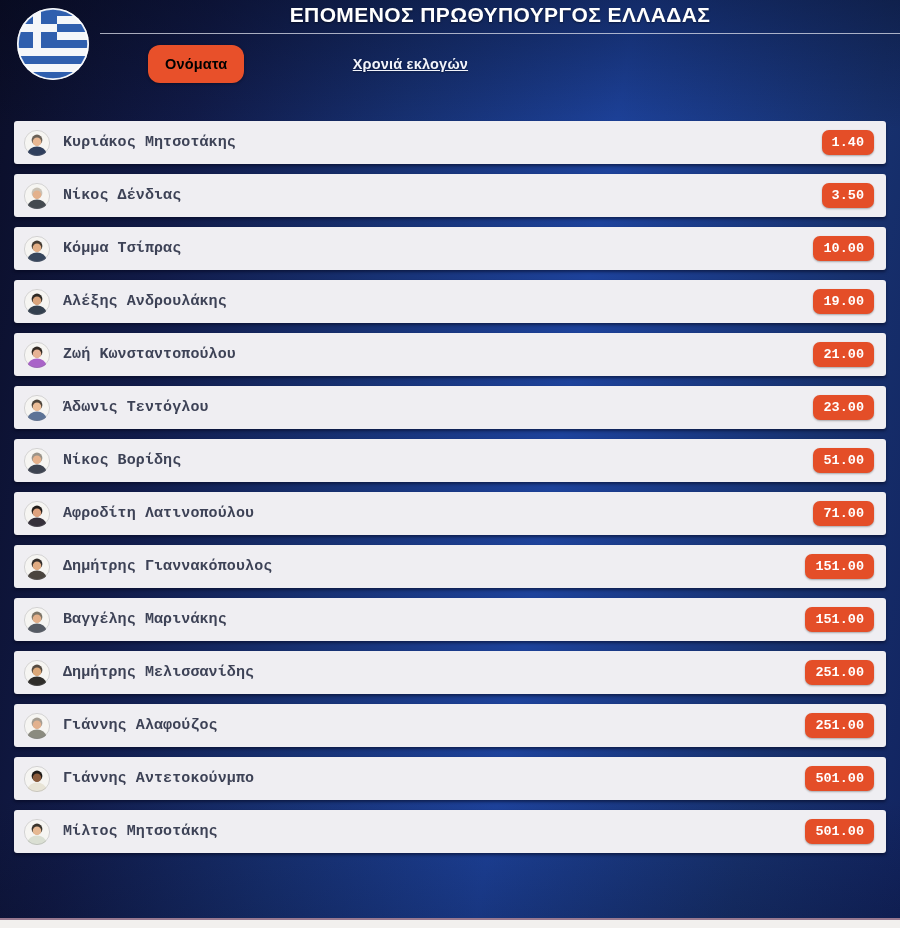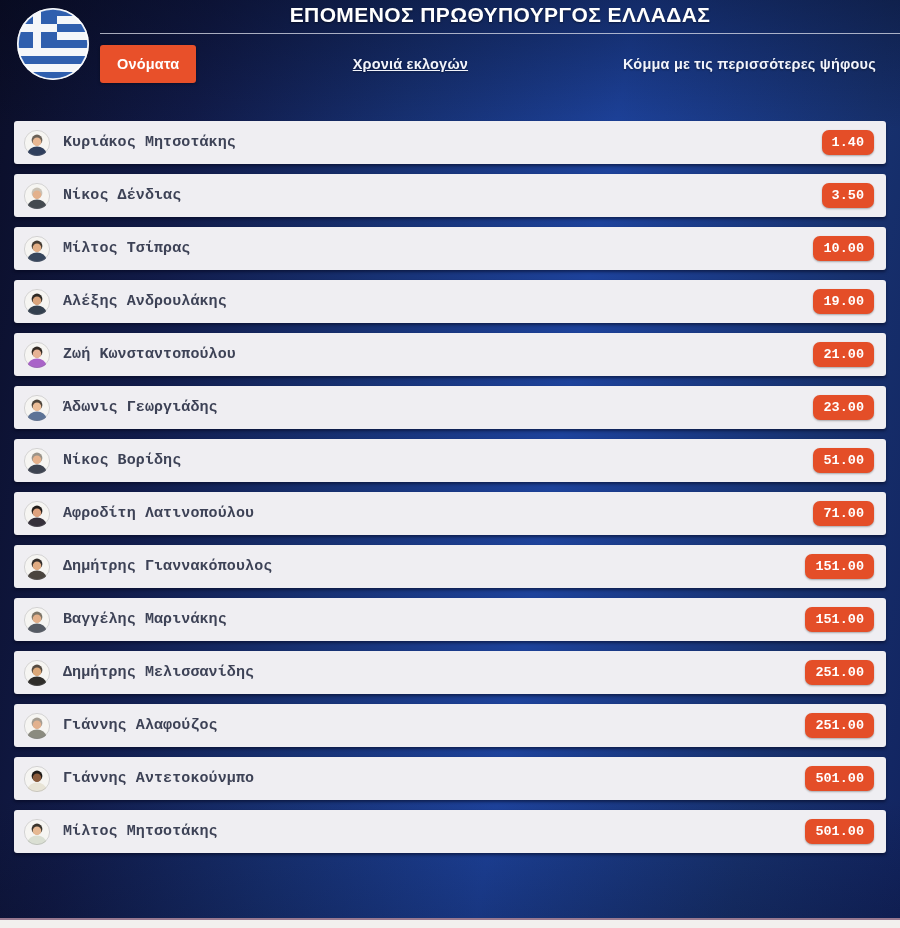--- a/index.html
+++ b/index.html
@@ -31,24 +31,24 @@
     position:relative;
     margin:6px 24px 0 100px; height:48px;
     display:flex; align-items:center; justify-content:space-between;
   }
   .tab {
     color:#f2f4fb; font-size:14.5px; font-weight:600; letter-spacing:.2px;
     cursor:pointer; white-space:nowrap;
     text-shadow:0 1px 2px rgba(0,0,0,.4);
   }
   .tab.active {
-    background:#e8502a; color:#ffffff;
-    padding:11px 17px; border-radius:3px;
+    background:#e8502a; color:#000000;
+    padding:11px 17px; border-radius:12px;
     box-shadow:0 1px 3px rgba(0,0,0,.35);
-    text-shadow:none; font-weight:600;
+    text-shadow:none; font-weight:600;margin-left:48px;
   }
   .tab.middle {
     position:absolute; left:40%; transform:translateX(-50%);text-decoration:underline;
   }
 
   
   .list { margin-top:33px; padding:0 14px; }
   .card {
     height:43px; margin-bottom:10px;
     background:#efeef2; border-radius:3px;
@@ -117,21 +117,20 @@
     </g>
     <circle cx="36" cy="36" r="35" fill="none" stroke="rgba(255,255,255,.85)" stroke-width="1.6"></circle>
   </svg>
 
   <div class="title">ΕΠΟΜΕΝΟΣ ΠΡΩΘΥΠΟΥΡΓΟΣ ΕΛΛΑΔΑΣ</div>
   <div class="rule"></div>
 
   <div class="tabs">
     <div class="tab active">Ονόματα</div>
     <div class="tab middle">Χρονιά εκλογών</div>
-    <div class="tab">Κόμμα με τις περισσότερες ψήφους</div>
   </div>
 </div>
 
 <div class="list">
   <div class="card">
     <span class="avatar">
       <svg viewBox="0 0 26 26">
         <g clip-path="url(#av-clip)">
           <rect x="0" y="0" width="26" height="26" fill="#f6f5f2"></rect>
           <circle cx="13" cy="10" r="5.4" fill="#6b6258"></circle>
@@ -168,21 +167,21 @@
       <svg viewBox="0 0 26 26">
         <g clip-path="url(#av-clip)">
           <rect x="0" y="0" width="26" height="26" fill="#f6f5f2"></rect>
           <circle cx="13" cy="10" r="5.4" fill="#453c33"></circle>
           <circle cx="13" cy="11.8" r="4.3" fill="#e2ae85"></circle>
           <ellipse cx="13" cy="23" rx="9" ry="6.5" fill="#37465c"></ellipse>
         </g>
         <circle cx="13" cy="13" r="12.6" fill="none" stroke="rgba(120,120,130,.35)" stroke-width="0.8"></circle>
       </svg>
     </span>
-    <span class="name">Μίλτος Τσίπρας</span>
+    <span class="name">Κόμμα Τσίπρας</span>
     <span class="spacer"></span>
     <span class="odds">10.00</span>
   </div>
 
   <div class="card">
     <span class="avatar">
       <svg viewBox="0 0 26 26">
         <g clip-path="url(#av-clip)">
           <rect x="0" y="0" width="26" height="26" fill="#f6f5f2"></rect>
           <circle cx="13" cy="10" r="5.4" fill="#2e2a25"></circle>
@@ -219,21 +218,21 @@
       <svg viewBox="0 0 26 26">
         <g clip-path="url(#av-clip)">
           <rect x="0" y="0" width="26" height="26" fill="#f6f5f2"></rect>
           <circle cx="13" cy="10" r="5.4" fill="#4e453b"></circle>
           <circle cx="13" cy="11.8" r="4.3" fill="#ecbd97"></circle>
           <ellipse cx="13" cy="23" rx="9" ry="6.5" fill="#5d7396"></ellipse>
         </g>
         <circle cx="13" cy="13" r="12.6" fill="none" stroke="rgba(120,120,130,.35)" stroke-width="0.8"></circle>
       </svg>
     </span>
-    <span class="name">Άδωνις Γεωργιάδης</span>
+    <span class="name">Άδωνις Τεντόγλου</span>
     <span class="spacer"></span>
     <span class="odds">23.00</span>
   </div>
 
   <div class="card">
     <span class="avatar">
       <svg viewBox="0 0 26 26">
         <g clip-path="url(#av-clip)">
           <rect x="0" y="0" width="26" height="26" fill="#f6f5f2"></rect>
           <circle cx="13" cy="10" r="5.4" fill="#9b9489"></circle>

